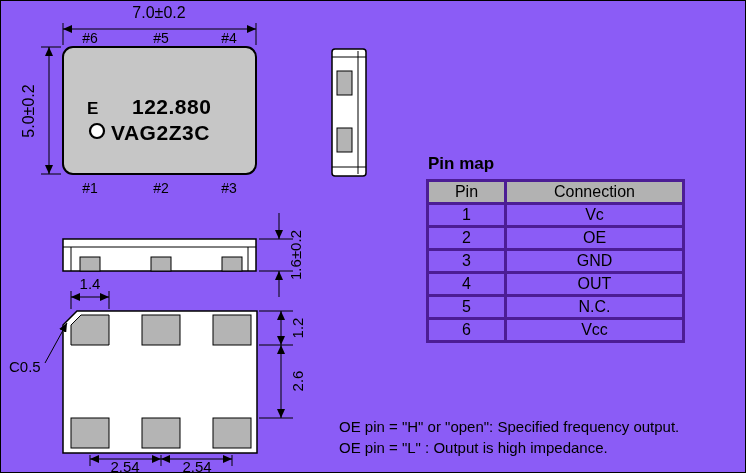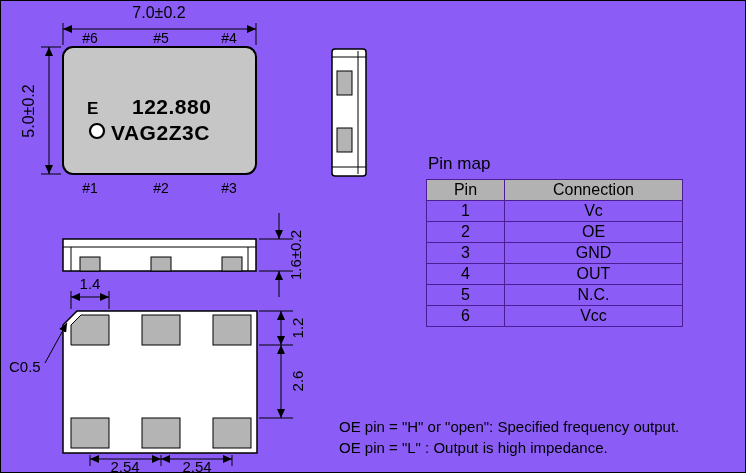--- a/index.html
+++ b/index.html
@@ -8,23 +8,23 @@
   .canvas{position:relative;width:746px;height:473px;background:#8b5cf6;
     border:1px solid #000;overflow:hidden}
   .canvas > svg{position:absolute;left:0;top:0}
   svg text{font-family:"Liberation Sans",sans-serif;fill:#000}
   .dim{font-size:15px}
   .dim-lg{font-size:16px}
   .pinlbl{font-size:14px}
   .mark-sm{font-size:17px;font-weight:bold}
   .mark{font-size:21px;font-weight:bold;letter-spacing:.5px}
   .pinmap{position:absolute;left:425px;top:153px}
-  .pinmap-title{font-size:17px;margin:0 0 5px 2px;font-weight:normal}
+  .pinmap-title{font-size:17px;margin:0 0 5px 2px;font-weight:bold}
   .pinmap table{border-collapse:collapse}
-  .pinmap th,.pinmap td{border:1px solid #4c1d95;text-align:center;font-size:16px;
+  .pinmap th,.pinmap td{border:3px solid #4c1d95;text-align:center;font-size:16px;
     height:21px;padding:1px 6px;font-weight:normal}
   .pinmap th{background:#b2b2b2}
   .pin-col{width:78px}
   .conn-col{width:178px}
   .notes{position:absolute;left:338px;top:415px;font-size:15px;line-height:21px}
 </style>
 </head>
 <body>
 
 <div class="canvas">

